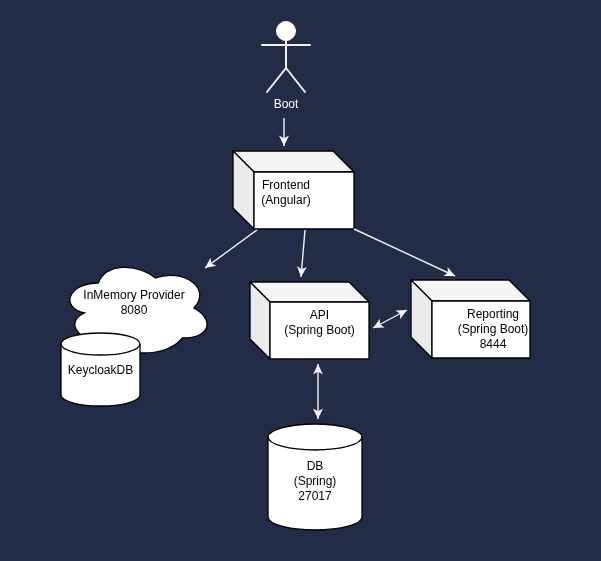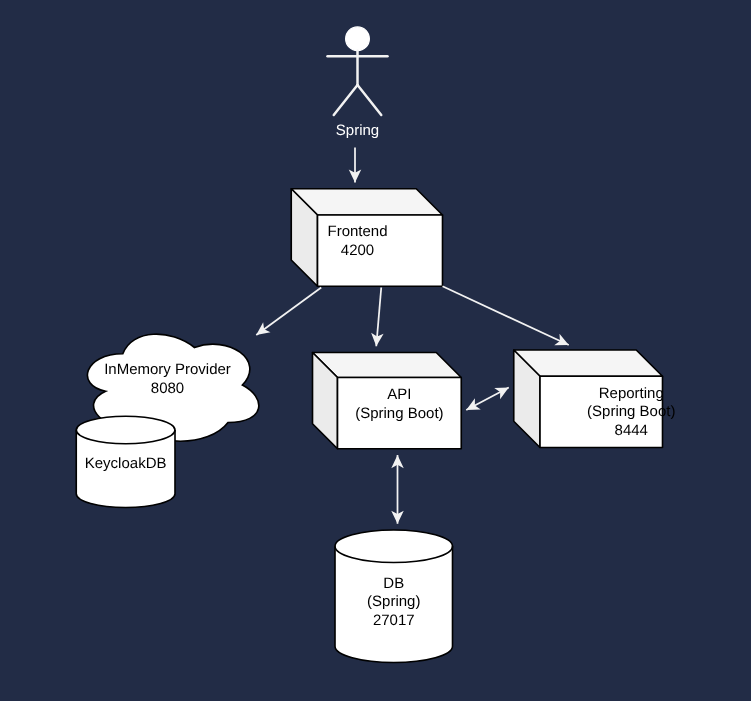--- a/index.html
+++ b/index.html
@@ -94,43 +94,43 @@
       <path d="M284,118 L284,146" marker-end="url(#arrowHead)"></path>
       <path d="M257,230 L205,268" marker-end="url(#arrowHead)"></path>
       <path d="M305,230 L301,277" marker-end="url(#arrowHead)"></path>
       <path d="M354,229 L455,276" marker-end="url(#arrowHead)"></path>
       <path d="M373,328 L407,310" marker-start="url(#arrowHead)" marker-end="url(#arrowHead)"></path>
       <path d="M318,364 L318,419" marker-start="url(#arrowHead)" marker-end="url(#arrowHead)"></path>
     </g>
   </svg>
 
   <div class="node-label light-label" style="left:236px; top:97px; width:100px;">
-    <span>Spring</span>
+    <span>Boot</span>
   </div>
 
   <div class="node-label" style="left:236px; top:178px; width:100px;">
     <span>Frontend</span>
-    <span>4200</span>
+    <span>(Angular)</span>
   </div>
 
   <div class="node-label" style="left:74px; top:288px; width:120px;">
     <span>InMemory Provider</span>
     <span>8080</span>
   </div>
 
   <div class="node-label" style="left:55px; top:363px; width:91px;">
     <span>KeycloakDB</span>
   </div>
 
   <div class="node-label" style="left:270px; top:308px; width:99px;">
     <span>API</span>
     <span>(Spring Boot)</span>
   </div>
 
-  <div class="node-label" style="left:456px; top:307px; width:98px;">
+  <div class="node-label" style="left:444px; top:307px; width:98px;">
     <span>Reporting</span>
     <span>(Spring Boot)</span>
     <span>8444</span>
   </div>
 
   <div class="node-label" style="left:265px; top:459px; width:100px;">
     <span>DB</span>
     <span>(Spring)</span>
     <span>27017</span>
   </div>

